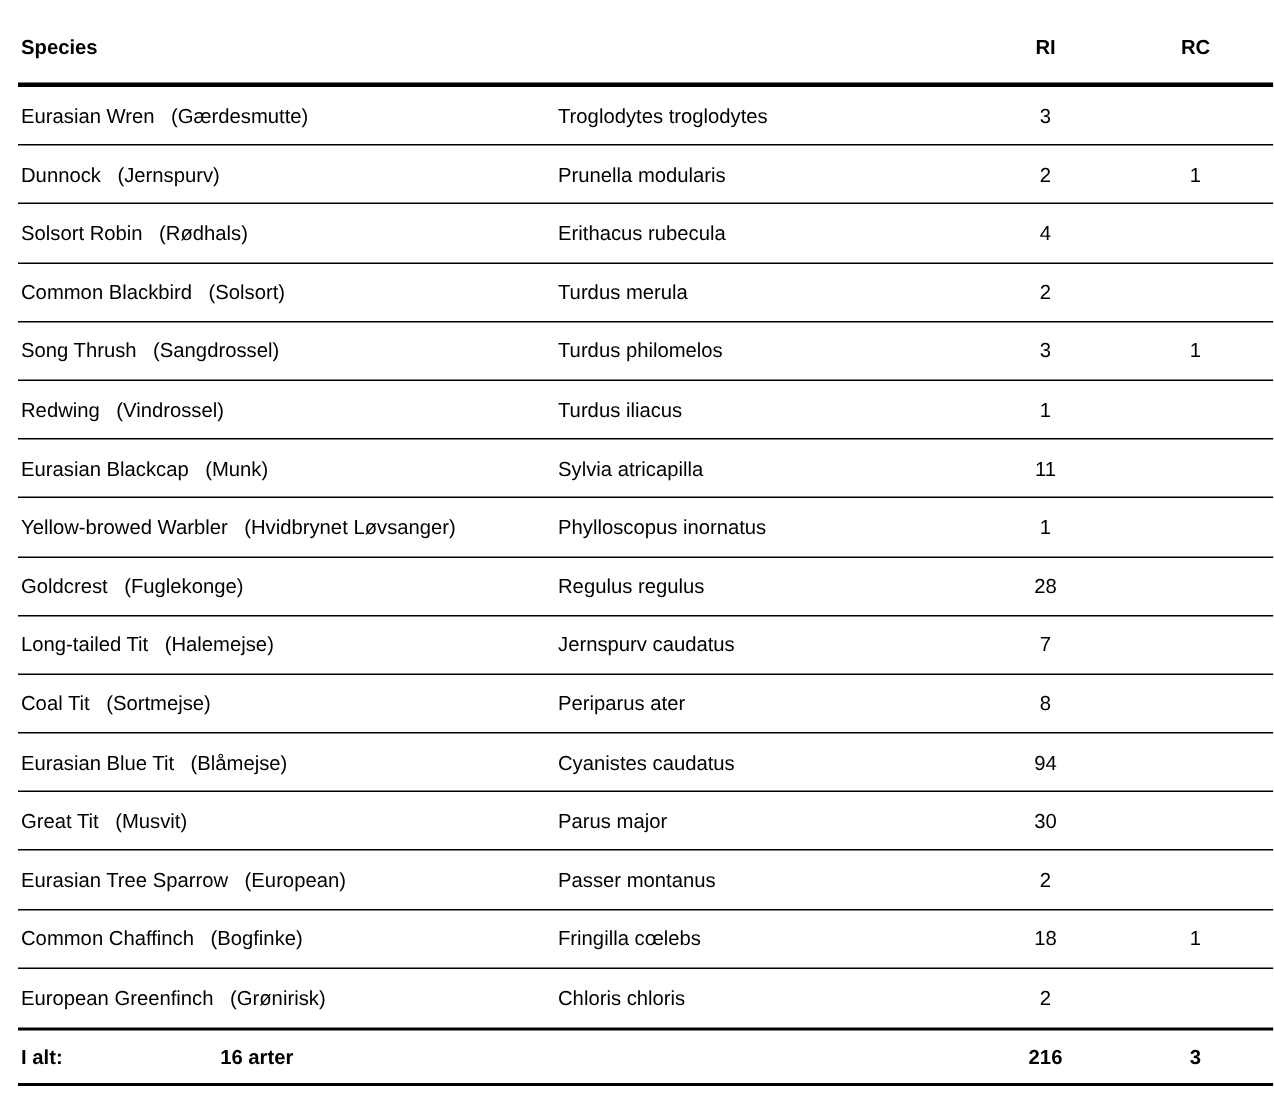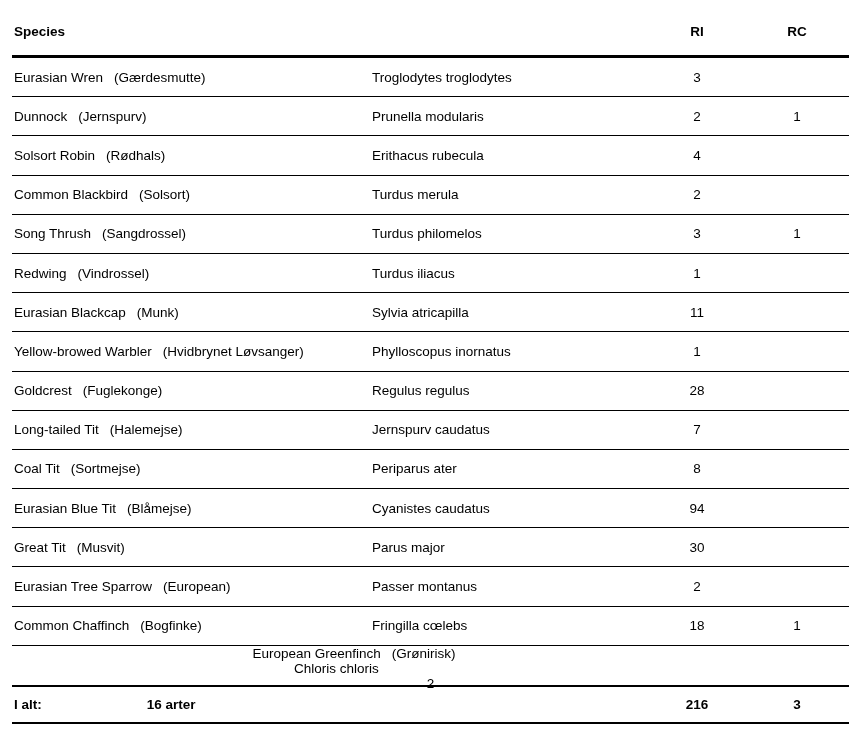--- a/index.html
+++ b/index.html
@@ -28,21 +28,20 @@
     border-bottom: 3px solid #000;
     font-weight: bold;
   }
   .row.data {
     height: 39.2px;
     border-bottom: 1px solid #000;
   }
   #tbody .row.data:last-child {
     border-bottom: none;
     height: 39px;
-    flex-direction: column;
   }
   .row.total {
     height: 39px;
     border-top: 2px solid #000;
     border-bottom: 2px solid #000;
     font-weight: bold;
   }
   .bottom-line {
     margin-top: 9px;
     border-top: 2px solid #000;

